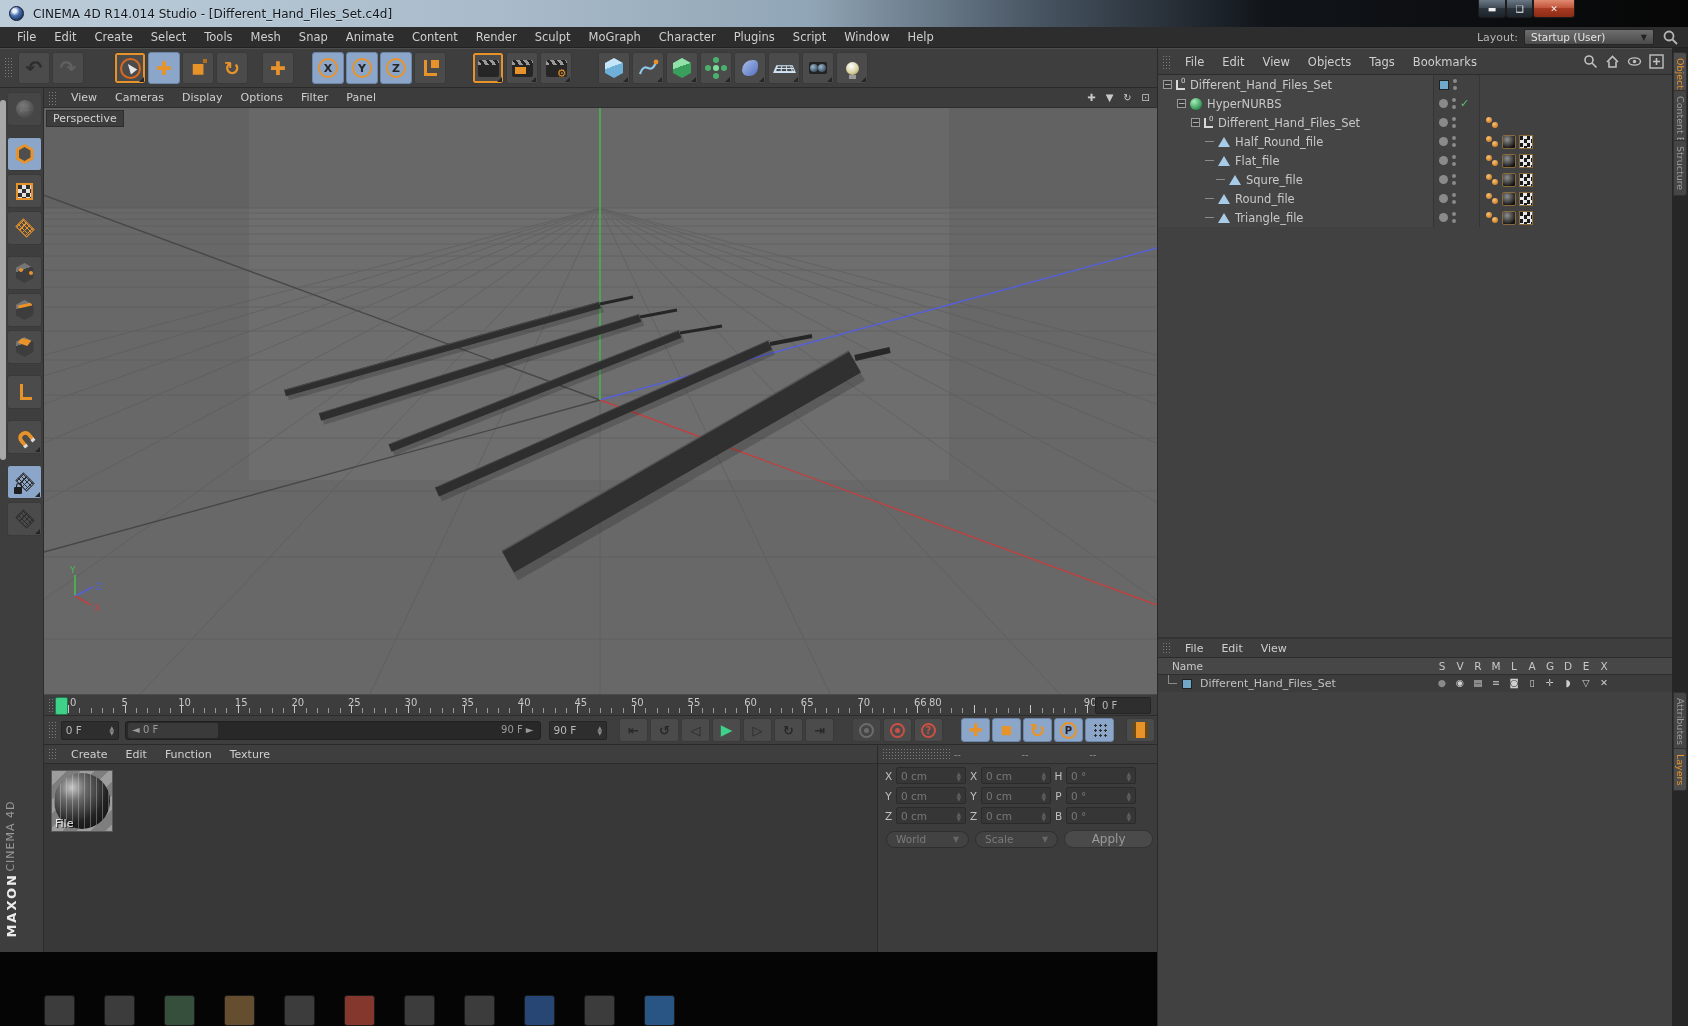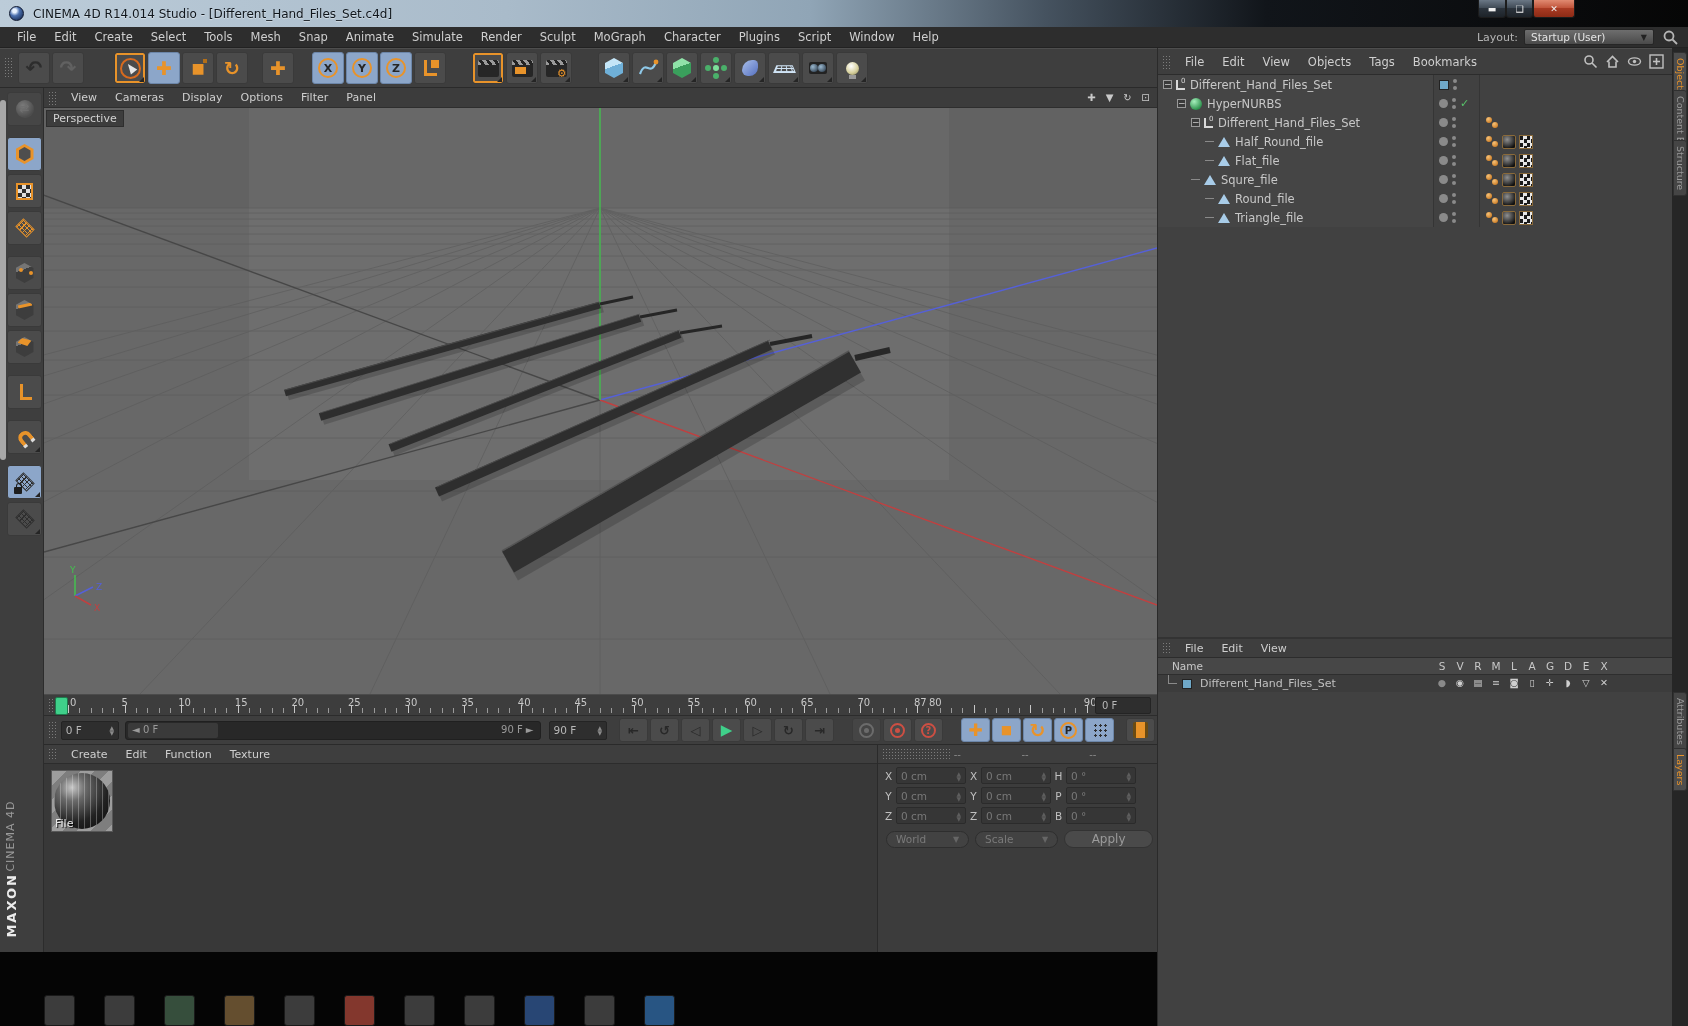--- a/index.html
+++ b/index.html
@@ -293,21 +293,21 @@
   <div id="menubar">
     <div id="main-menu" style="display:flex;align-items:center;padding-left:8px;">
         <span class="menu-item">File</span>
         <span class="menu-item">Edit</span>
         <span class="menu-item">Create</span>
         <span class="menu-item">Select</span>
         <span class="menu-item">Tools</span>
         <span class="menu-item">Mesh</span>
         <span class="menu-item">Snap</span>
         <span class="menu-item">Animate</span>
-        <span class="menu-item">Simulate</span>
+        <span class="menu-item">Content</span>
         <span class="menu-item">Render</span>
         <span class="menu-item">Sculpt</span>
         <span class="menu-item">MoGraph</span>
         <span class="menu-item">Character</span>
         <span class="menu-item">Plugins</span>
         <span class="menu-item">Script</span>
         <span class="menu-item">Window</span>
         <span class="menu-item">Help</span>
       </div>
     <div id="layout-box">
@@ -600,21 +600,21 @@
         <span class="tick-label" style="left: 587px;">50</span>
         <span class="tick-major" style="left: 590px;"></span>
         <span class="tick-label" style="left: 643.6px;">55</span>
         <span class="tick-major" style="left: 646.6px;"></span>
         <span class="tick-label" style="left: 700.2px;">60</span>
         <span class="tick-major" style="left: 703.2px;"></span>
         <span class="tick-label" style="left: 756.8px;">65</span>
         <span class="tick-major" style="left: 759.8px;"></span>
         <span class="tick-label" style="left: 813.4px;">70</span>
         <span class="tick-major" style="left: 816.4px;"></span>
-        <span class="tick-label" style="left: 870px;">87</span>
+        <span class="tick-label" style="left: 870px;">66</span>
         <span class="tick-major" style="left: 873px;"></span>
         <span class="tick-label" style="left: 885px;">80</span>
         <span class="tick-major" style="left: 929.6px;"></span>
         <span class="tick-label" style="left: 983.2px; margin-top: 32px;">85</span>
         <span class="tick-major" style="left: 986.2px;"></span>
         <span class="tick-label" style="left: 1039.8px;">90</span>
         <span class="tick-major" style="left: 1042.8px;"></span>
       </div>
     <div id="playhead"></div>
     <div id="cur-frame-box">0 F</div>
@@ -914,21 +914,21 @@
               <i></i>
             </span>
           </div>
           <div class="om-tags">
             <span class="tag-phong"></span>
             <span class="tag-texture"></span>
             <span class="tag-uvw"></span>
           </div>
         </div>
         <div class="tree-row">
-          <div class="om-left" style="padding-left: 33px;">
+          <div class="om-left" style="padding-left: 58px;">
             <span class="branch"></span>
             <span class="obj-ic obj-polygon"></span>
             <span class="obj-label">Squre_file</span>
           </div>
           <div class="om-mid">
             <span class="chip-dot"></span>
             <span class="vis-dots">
               <i></i>
               <i></i>
             </span>

